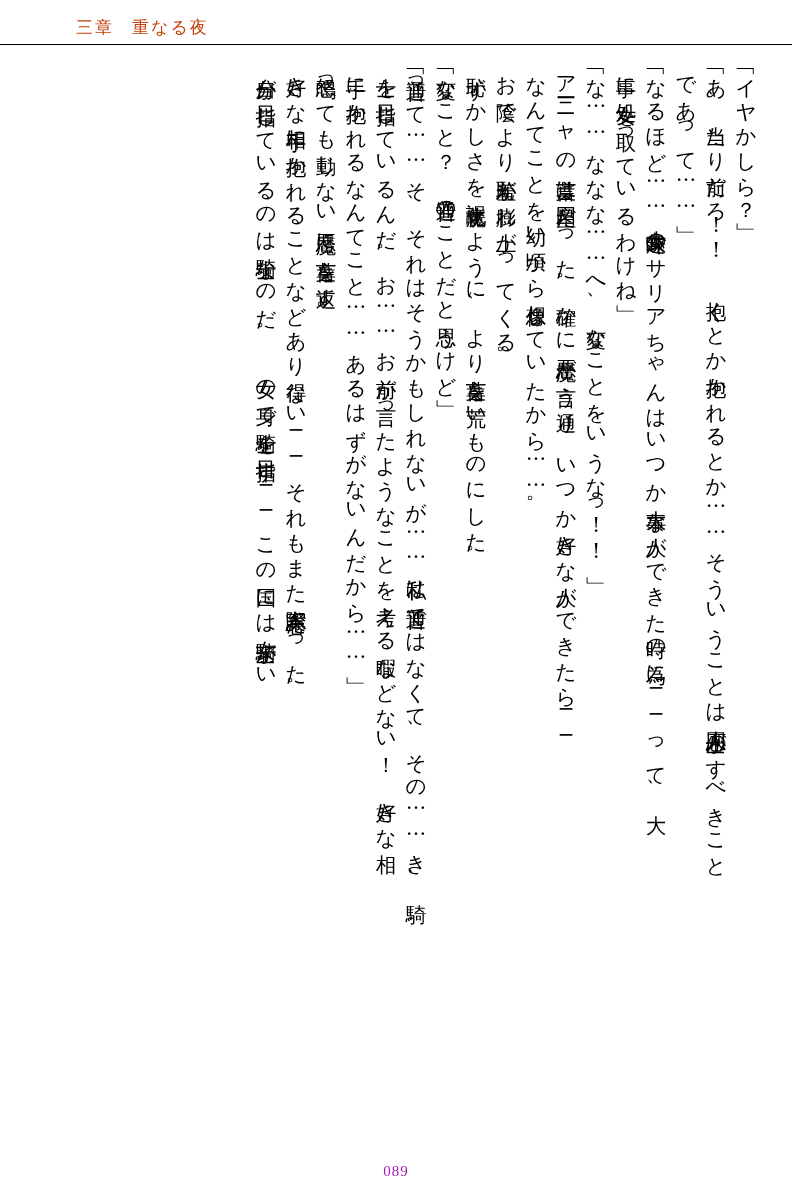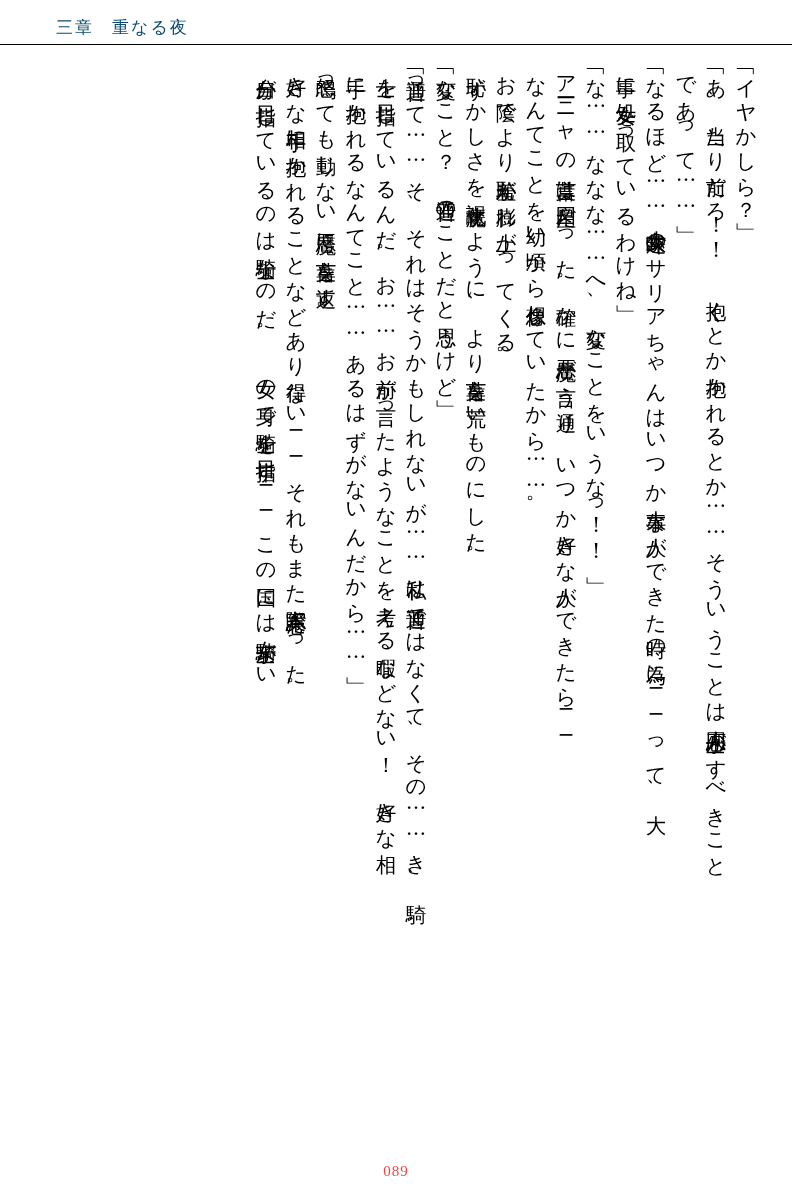--- a/index.html
+++ b/index.html
@@ -17,24 +17,24 @@
   }
   .page {
     position: absolute;
     inset: 0;
     width: 792px;
     height: 1200px;
   }
   .header {
     position: absolute;
     top: 16px;
-    left: 56px;
+    left: 76px;
     font-size: 17px;
     letter-spacing: 2px;
-    color: #0c4a6e;
+    color: #c2410c;
     white-space: nowrap;
   }
   .header .chapter-num {
     margin-right: 18px;
   }
   .rule {
     position: absolute;
     top: 44px;
     left: 0;
     width: 792px;
@@ -67,21 +67,21 @@
     font-family: "DejaVu Serif", "Liberation Serif", serif;
   }
   .folio {
     position: absolute;
     bottom: 20px;
     left: 0;
     width: 792px;
     text-align: center;
     font-size: 15px;
     letter-spacing: 1px;
-    color: #ef4444;
+    color: #a21caf;
     font-family: "Liberation Serif", serif;
   }
 </style>
 </head>
 <body>
 
 <div class="page">
 
   <div class="header">
     <span class="chapter-num">三章</span><span>重なる夜</span>

